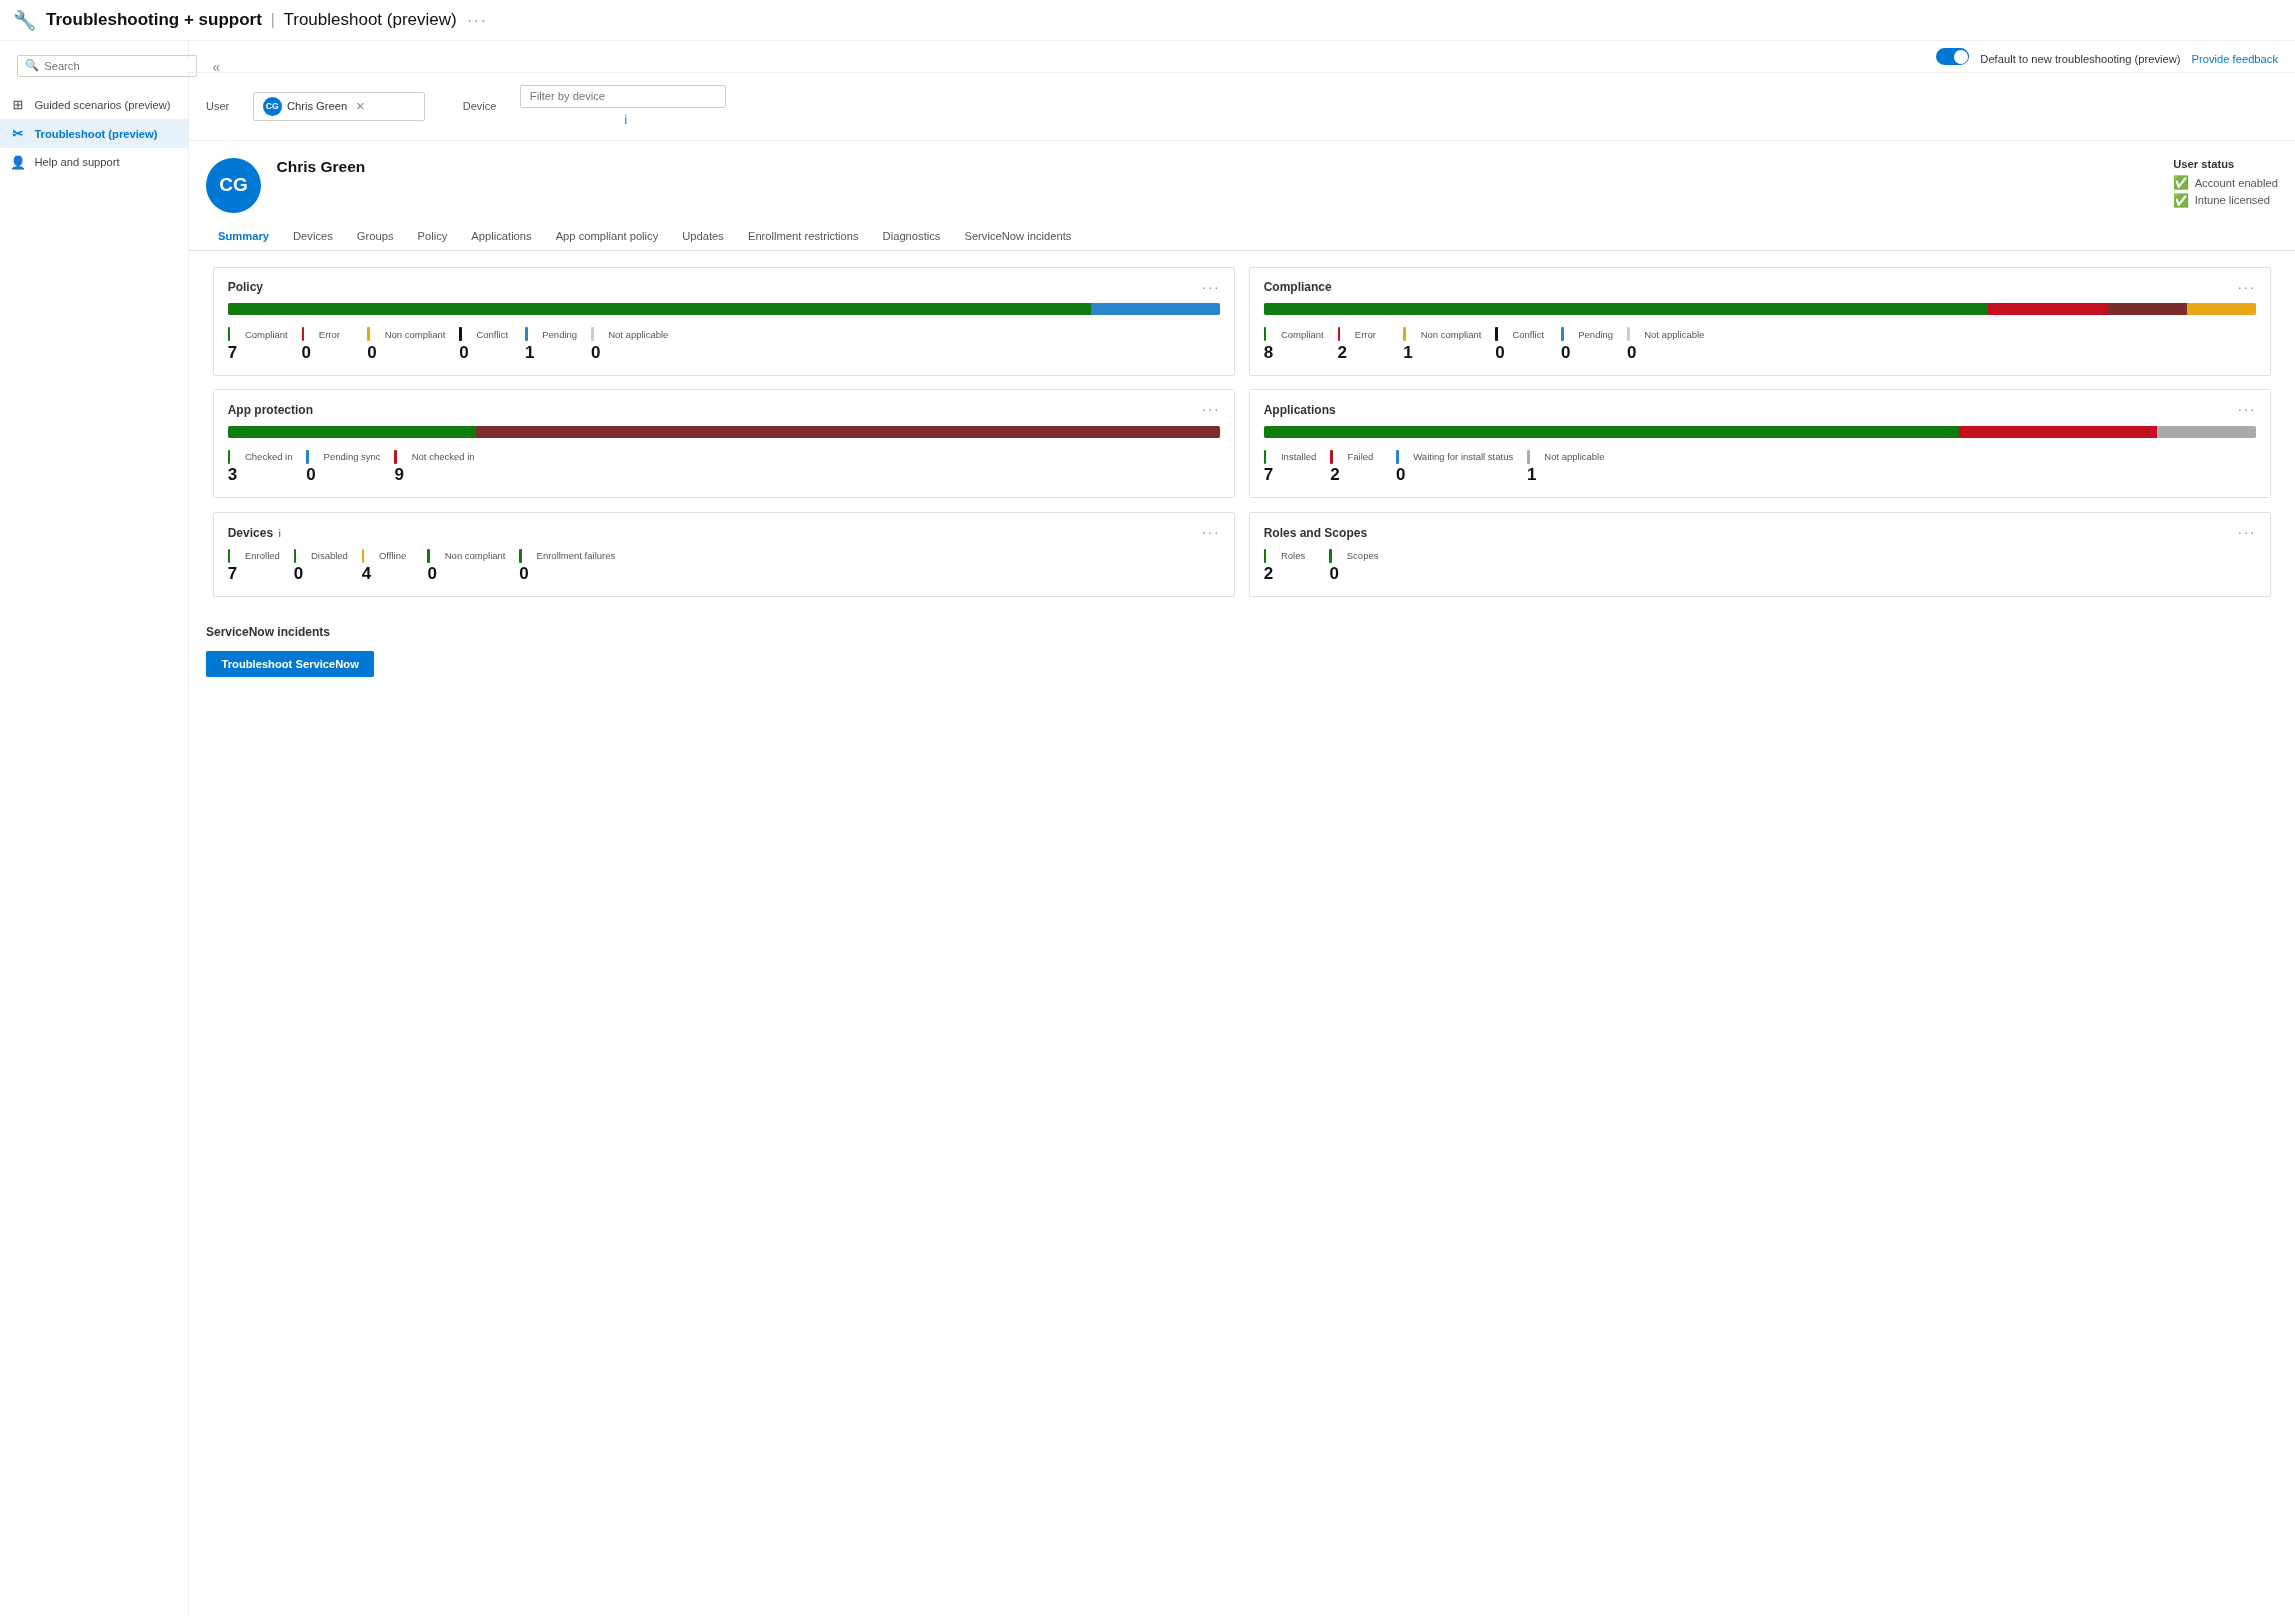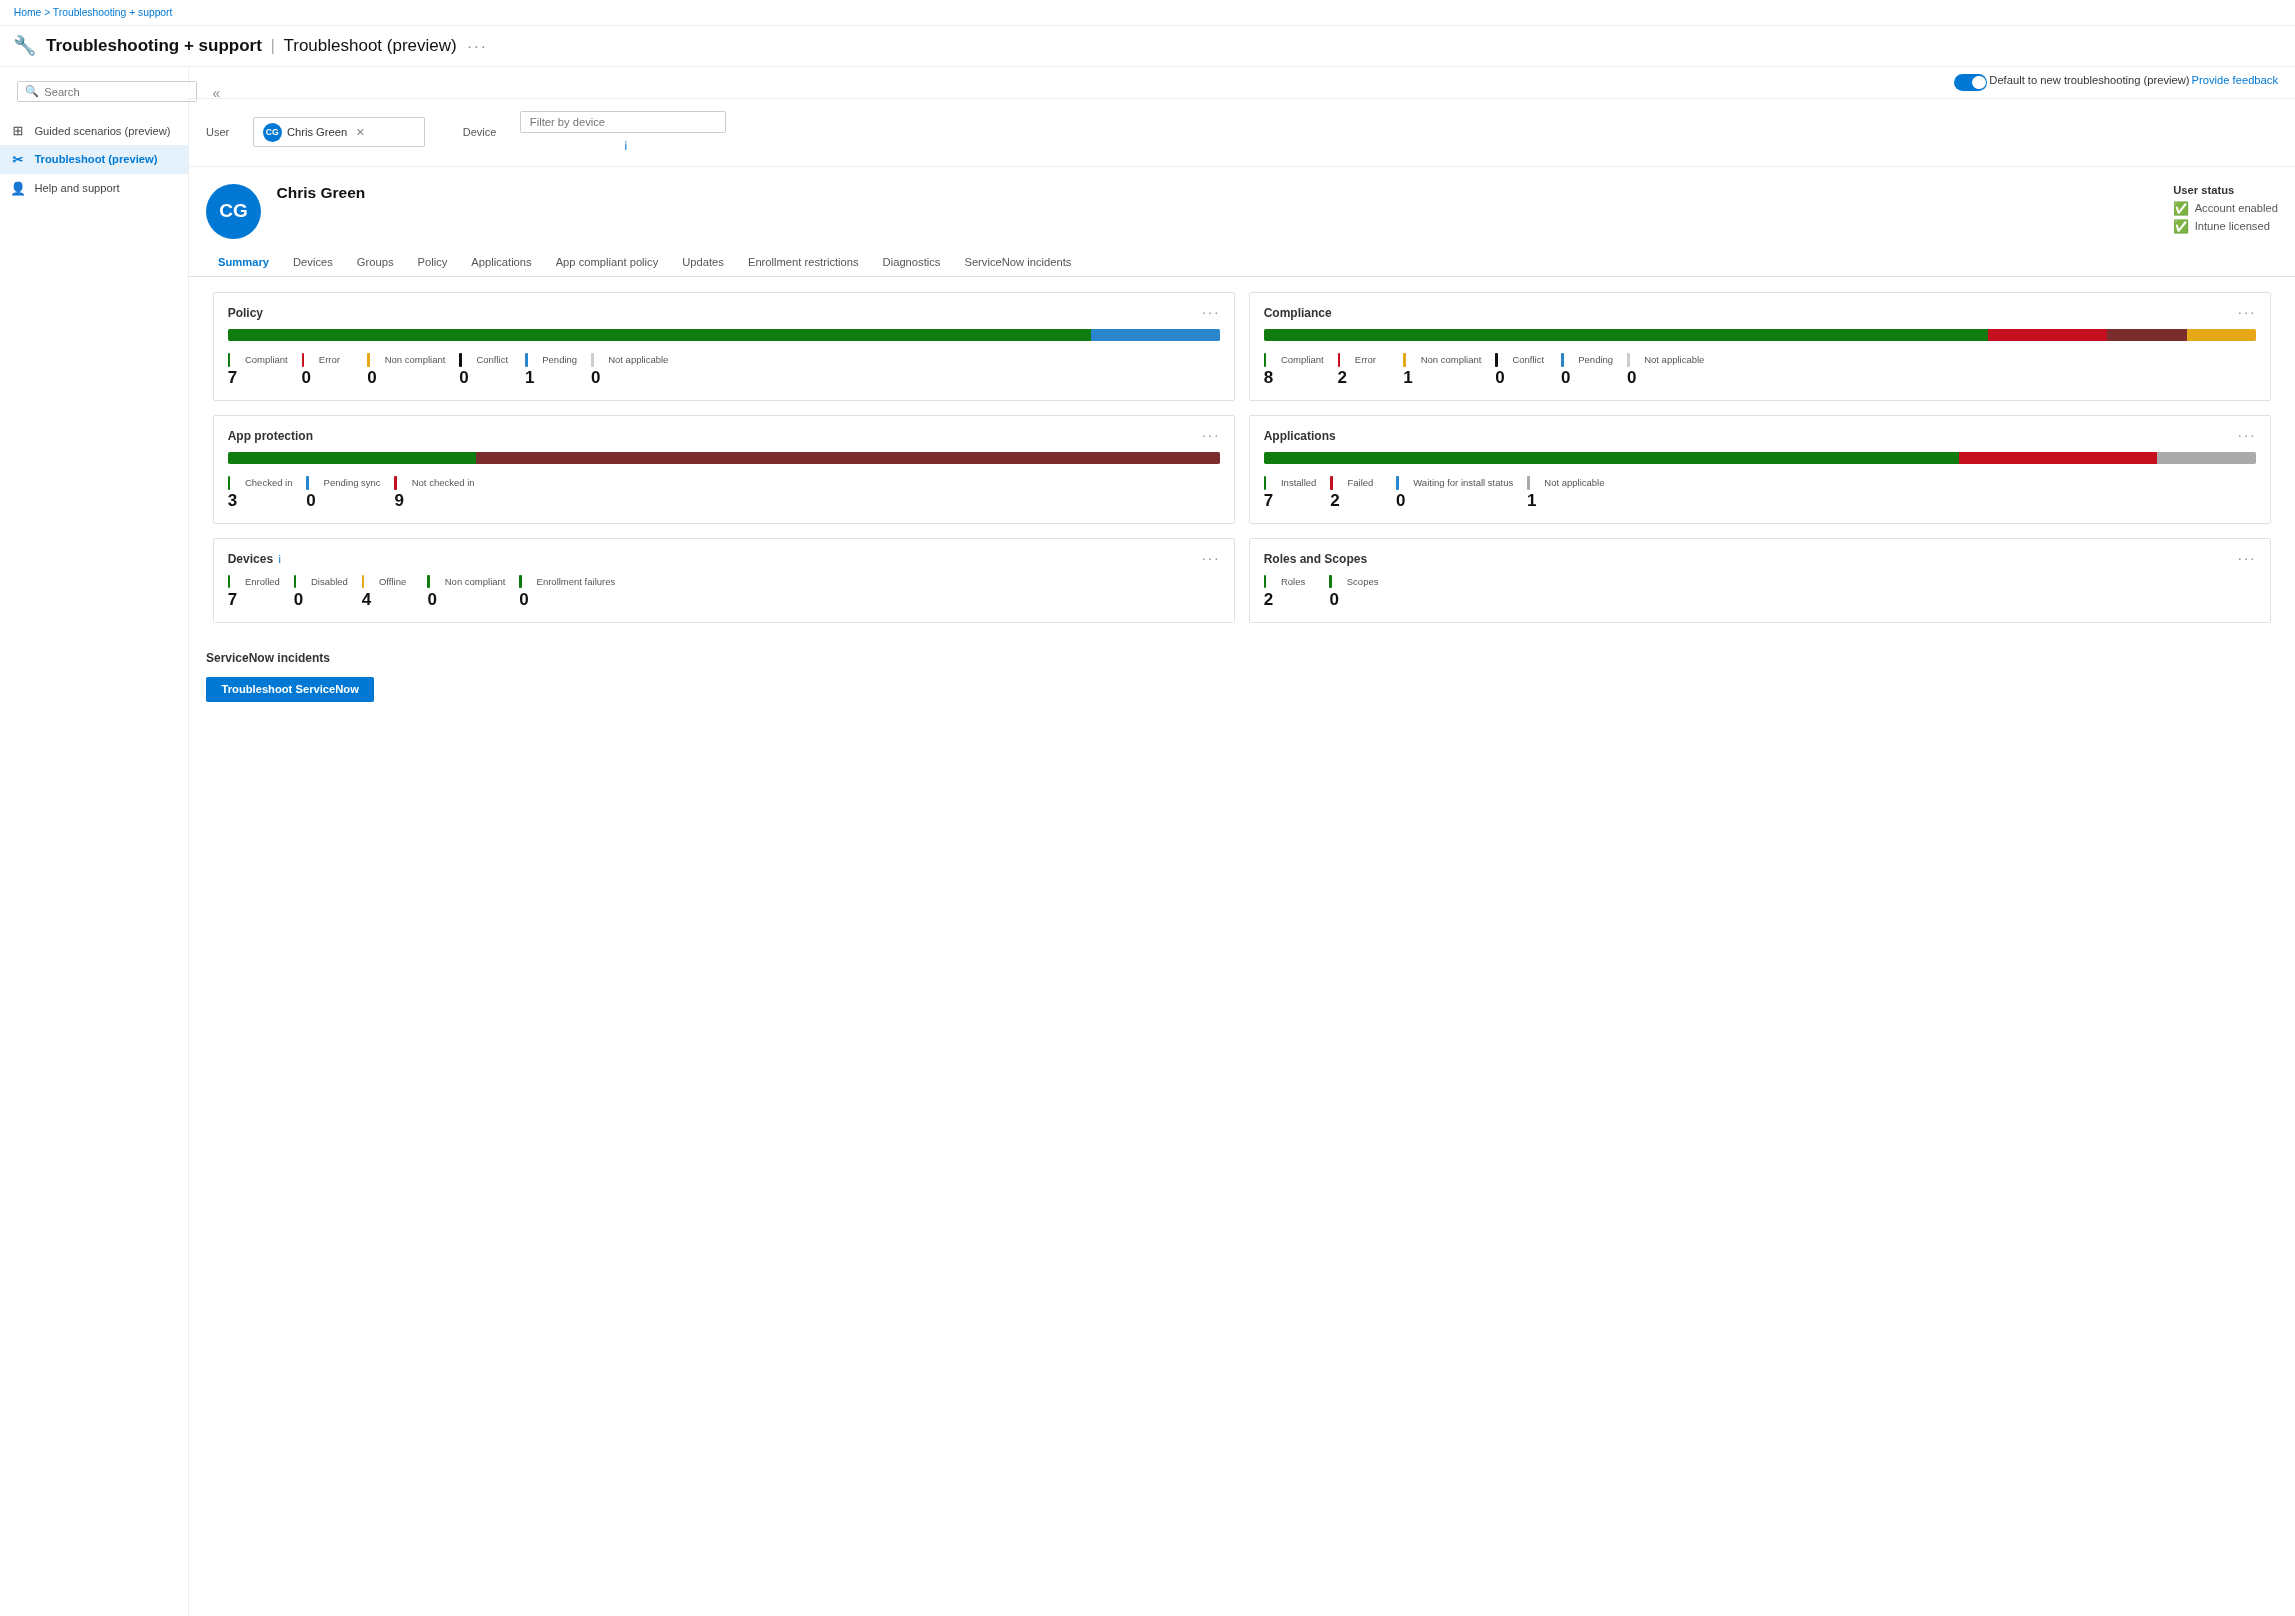--- a/index.html
+++ b/index.html
@@ -23,21 +23,21 @@
     .sidebar-search { margin: 3.4px 8.6px 6.9px 8.6px; display: flex; align-items: center; border: 0.9px solid #ccc; border-radius: 1.7px; padding: 3.4px 6.9px; }
     .sidebar-search input { border: none; outline: none; font-size: 11.2px; flex: 1; color: #333; }
     .sidebar-search-icon { color: #888; margin-right: 5.2px; font-size: 11.2px; }
     .sidebar-collapse { color: #888; cursor: pointer; margin-left: 6.9px; font-size: 12px; }
     .sidebar-item { display: flex; align-items: center; padding: 6.9px 10.3px; cursor: pointer; color: #444; font-size: 11.2px; }
     .sidebar-item.active { background: #e6f2fb; color: #0078d4; font-weight: 600; }
     .sidebar-item-icon { margin-right: 8.6px; font-size: 13px; width: 15.5px; text-align: center; }
 
     
     .content { flex: 1; overflow-y: auto; padding: 0; }
-    .top-bar { display: flex; align-items: flex-start; justify-content: flex-end; padding: 6.9px 17px; border-bottom: 0.9px solid #eee; gap: 2px; }
+    .top-bar { display: flex; align-items: flex-end; justify-content: flex-end; padding: 6.9px 17px; border-bottom: 0.9px solid #eee; gap: 11px; }
     .toggle-label { font-size: 11.2px; color: #333; }
     .toggle-switch { display: inline-flex; align-items: center; cursor: pointer; }
     .toggle-track { width: 33px; height: 17px; background: #0078d4; border-radius: 10.3px; position: relative; }
     .toggle-thumb { width: 13.8px; height: 13.8px; background: #fff; border-radius: 50%; position: absolute; top: 1.7px; right: 1.7px; }
     .provide-feedback-link { color: #0078d4; text-decoration: none; font-size: 11.2px; cursor: pointer; }
 
     .user-device-bar { display: flex; align-items: center; padding: 12px 17px; border-bottom: 0.9px solid #eee; gap: 17px; }
     .field-label { font-size: 11px; color: #555; margin-right: 6.9px; font-weight: 500; }
     .user-input-box { display: flex; align-items: center; border: 0.9px solid #ccc; border-radius: 1.7px; padding: 4.3px 8.6px; min-width: 172px; background: #fff; gap: 5.2px; }
     .user-avatar-small { width: 19px; height: 19px; border-radius: 50%; background: #0078d4; color: #fff; font-size: 8.6px; display: flex; align-items: center; justify-content: center; font-weight: 600; flex-shrink: 0; }
@@ -86,25 +86,20 @@
     
     .servicenow-section { padding: 12px 17px 17px 17px; }
     .servicenow-title { font-size: 12px; font-weight: 600; color: #333; margin-bottom: 12px; }
     .btn-primary { background: #0078d4; color: #fff; border: none; border-radius: 1.7px; padding: 6.9px 15.5px; font-size: 11.2px; font-weight: 600; cursor: pointer; }
   </style>
 </head>
 <body>
 
 <div class="app-container">
 
-  <div class="breadcrumb-bar">
-    <a>Home</a>
-    <span> &gt; </span>
-    <span style="color:#0078d4;">Troubleshooting + support</span>
-  </div>
 
   <div class="page-header">
     <span class="page-header-icon">🔧</span>
     <span class="page-header-title">Troubleshooting + support</span>
     <span style="margin:0 8.6px; color:#aaa; font-weight:300; font-size:17px;">|</span>
     <span class="page-header-subtitle">Troubleshoot (preview)</span>
     <span class="page-header-ellipsis">···</span>
   </div>
 
   <div class="main-layout">

